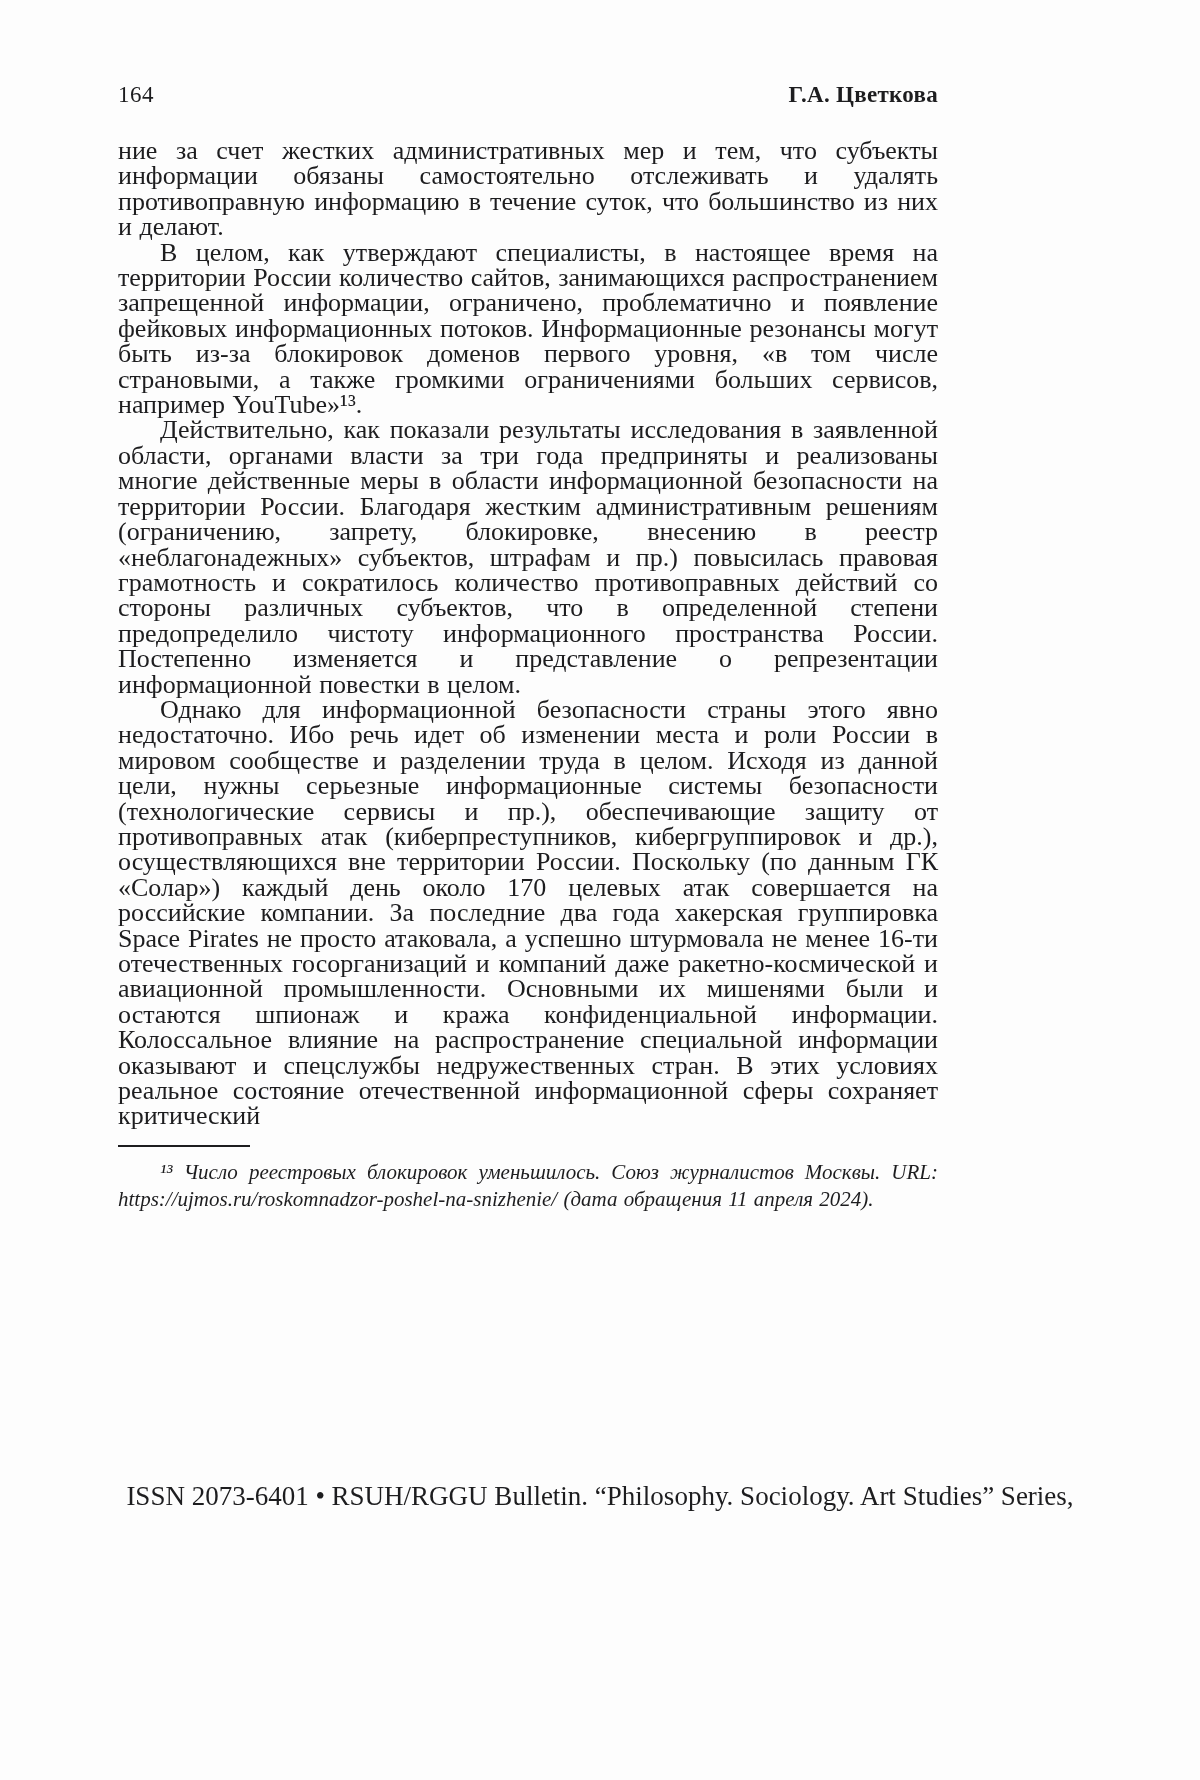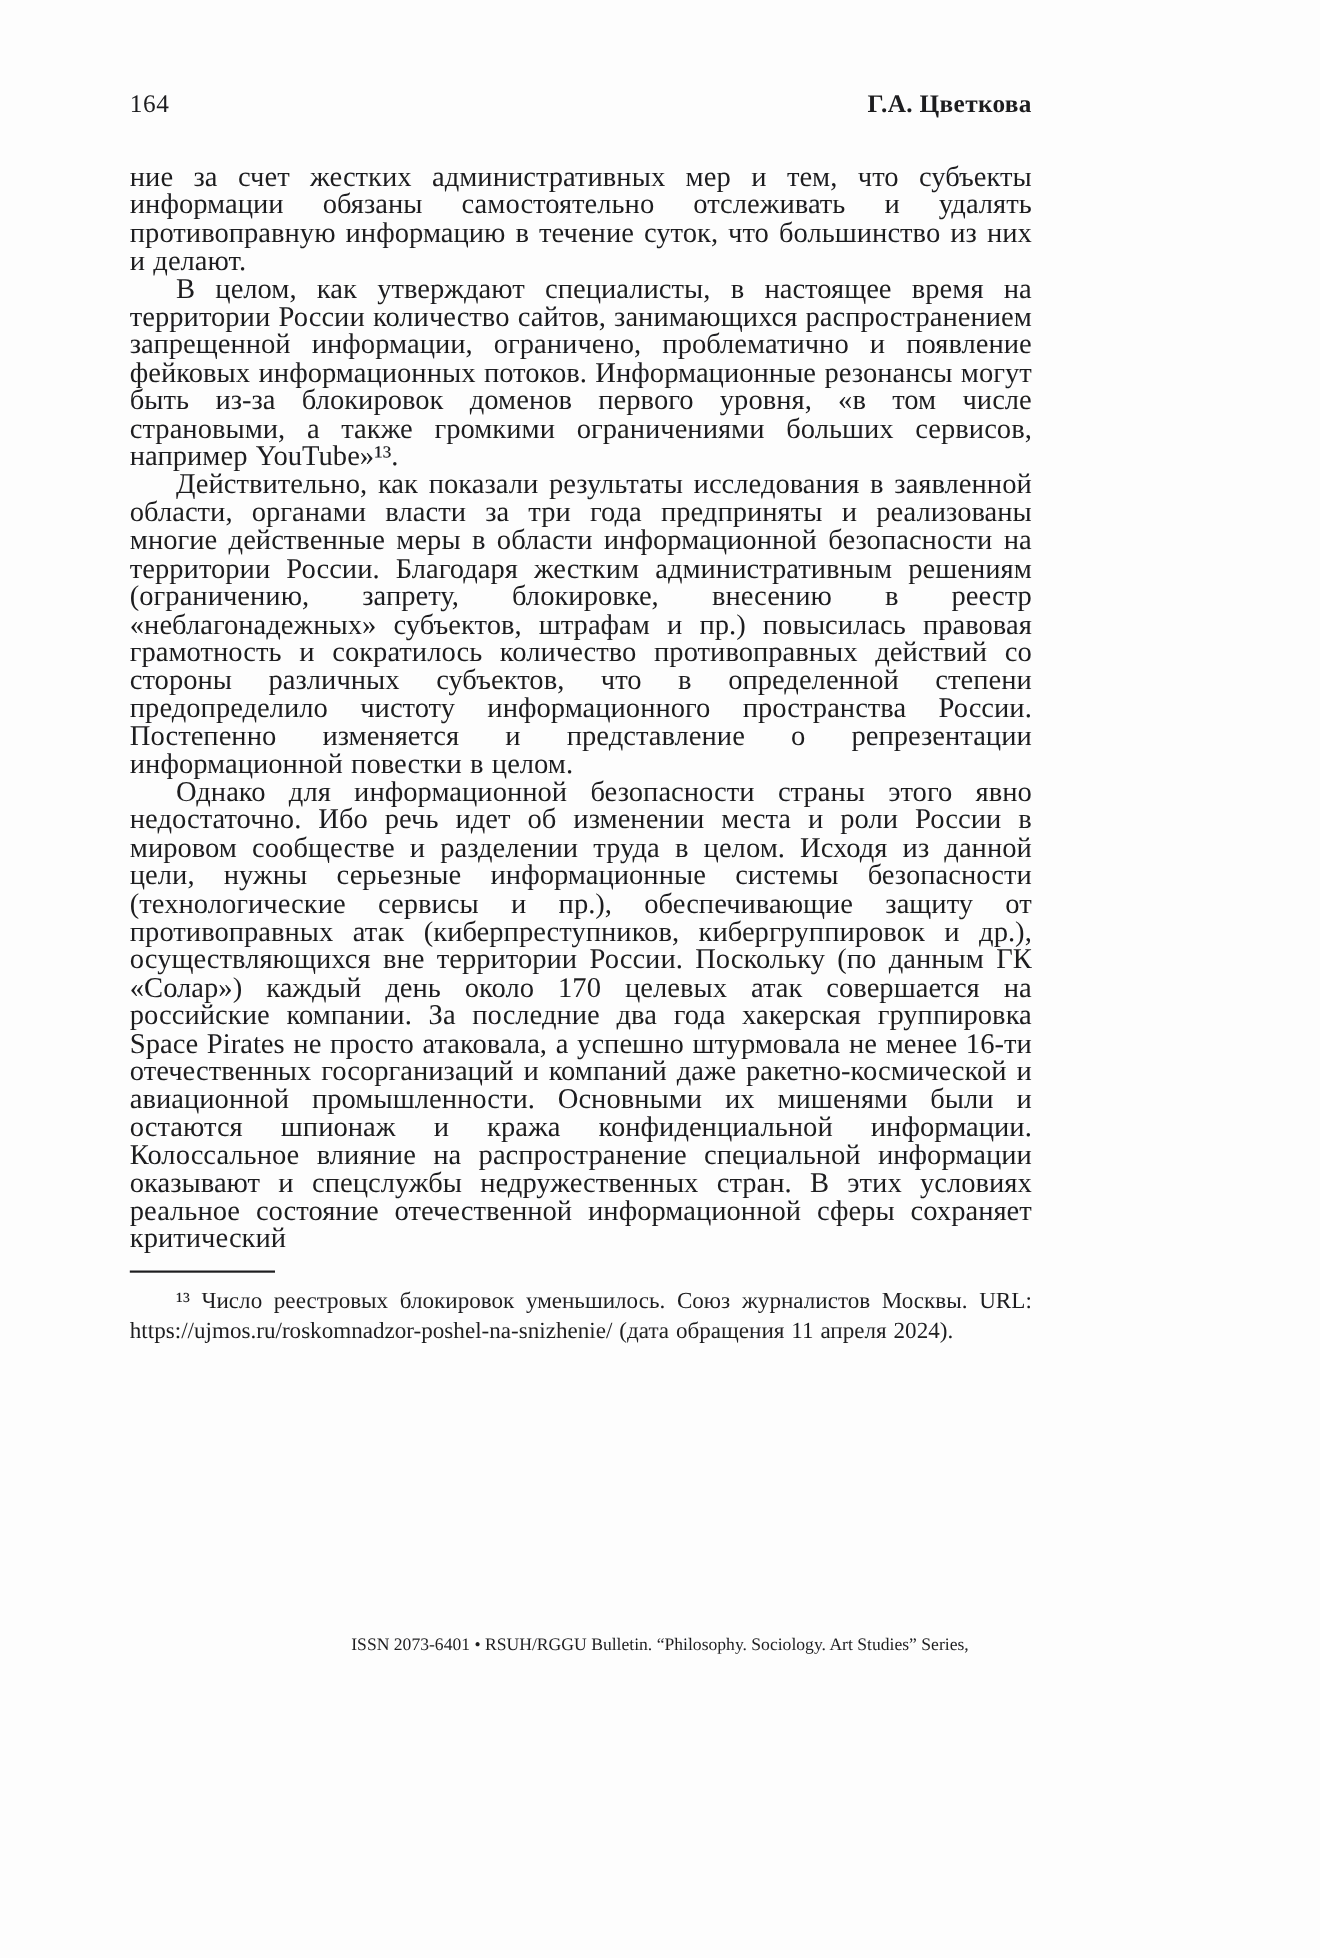--- a/index.html
+++ b/index.html
@@ -19,35 +19,35 @@
     position: absolute;
     left: 118px;
     top: 82px;
     width: 820px;
   }
   .running-header {
     display: flex;
     justify-content: space-between;
     align-items: baseline;
     font-size: 23px;
-    margin-bottom: 40px;
+    margin-bottom: 30px;
   }
   .page-num { letter-spacing: 0.5px; }
   .running-head { letter-spacing: 0.3px; font-weight: bold; }
   .body-text {
     font-size: 26px;
     line-height: 25.4px;
     text-align: justify;
     hyphens: auto;
     -webkit-hyphens: auto;
     word-spacing: 1px;
   }
   .para { text-indent: 42px; }
   .para.no-indent { text-indent: 0; }
-  .footnote-block { margin-top: 16px; }
+  .footnote-block { margin-top: 16px; font-style: italic; }
   .footnote-rule {
     width: 132px;
     height: 2px;
     background: #1d1d1f;
     margin-bottom: 12px;
   }
   .footnote {
     font-size: 21px;
     line-height: 27px;
     text-align: justify;
@@ -55,21 +55,21 @@
     hyphens: auto;
     -webkit-hyphens: auto;
     word-spacing: 1px;
   }
   .page-footer {
     position: absolute;
     left: 0;
     right: 0;
     top: 1482px;
     text-align: center;
-    font-size: 16px;
+    font-size: 27px;
     line-height: 28px;
   }
 </style>
 </head>
 <body>
 
 <div class="page">
   <div class="content">
 
     <header class="running-header">

